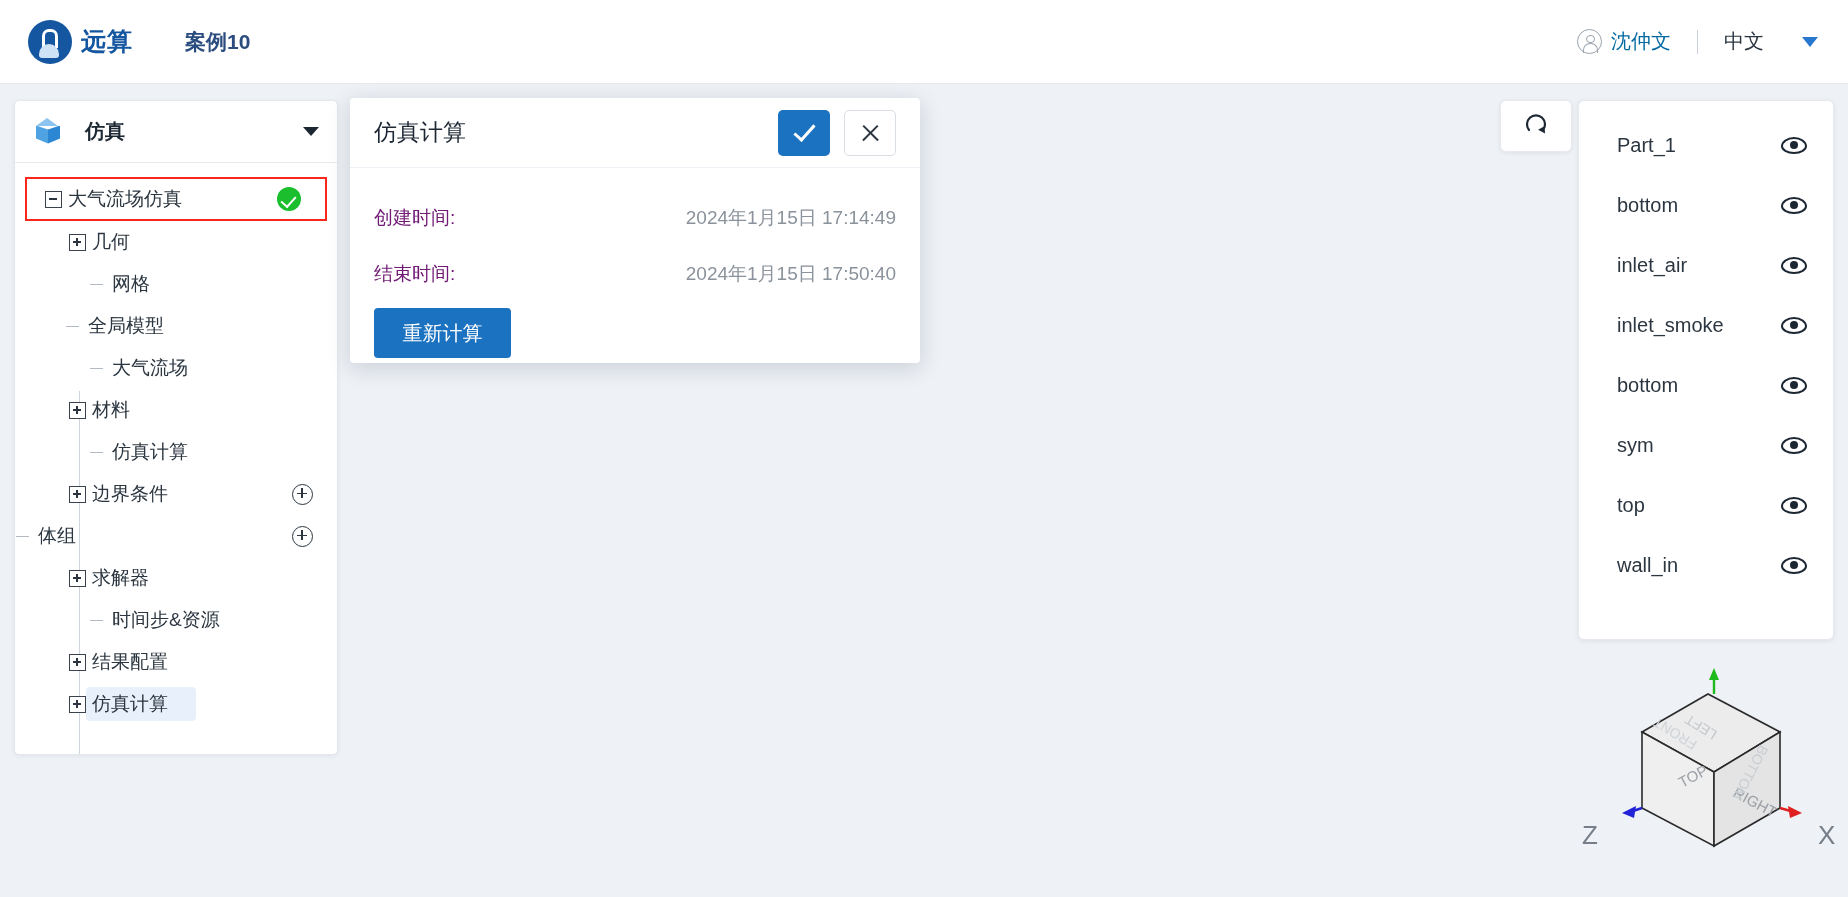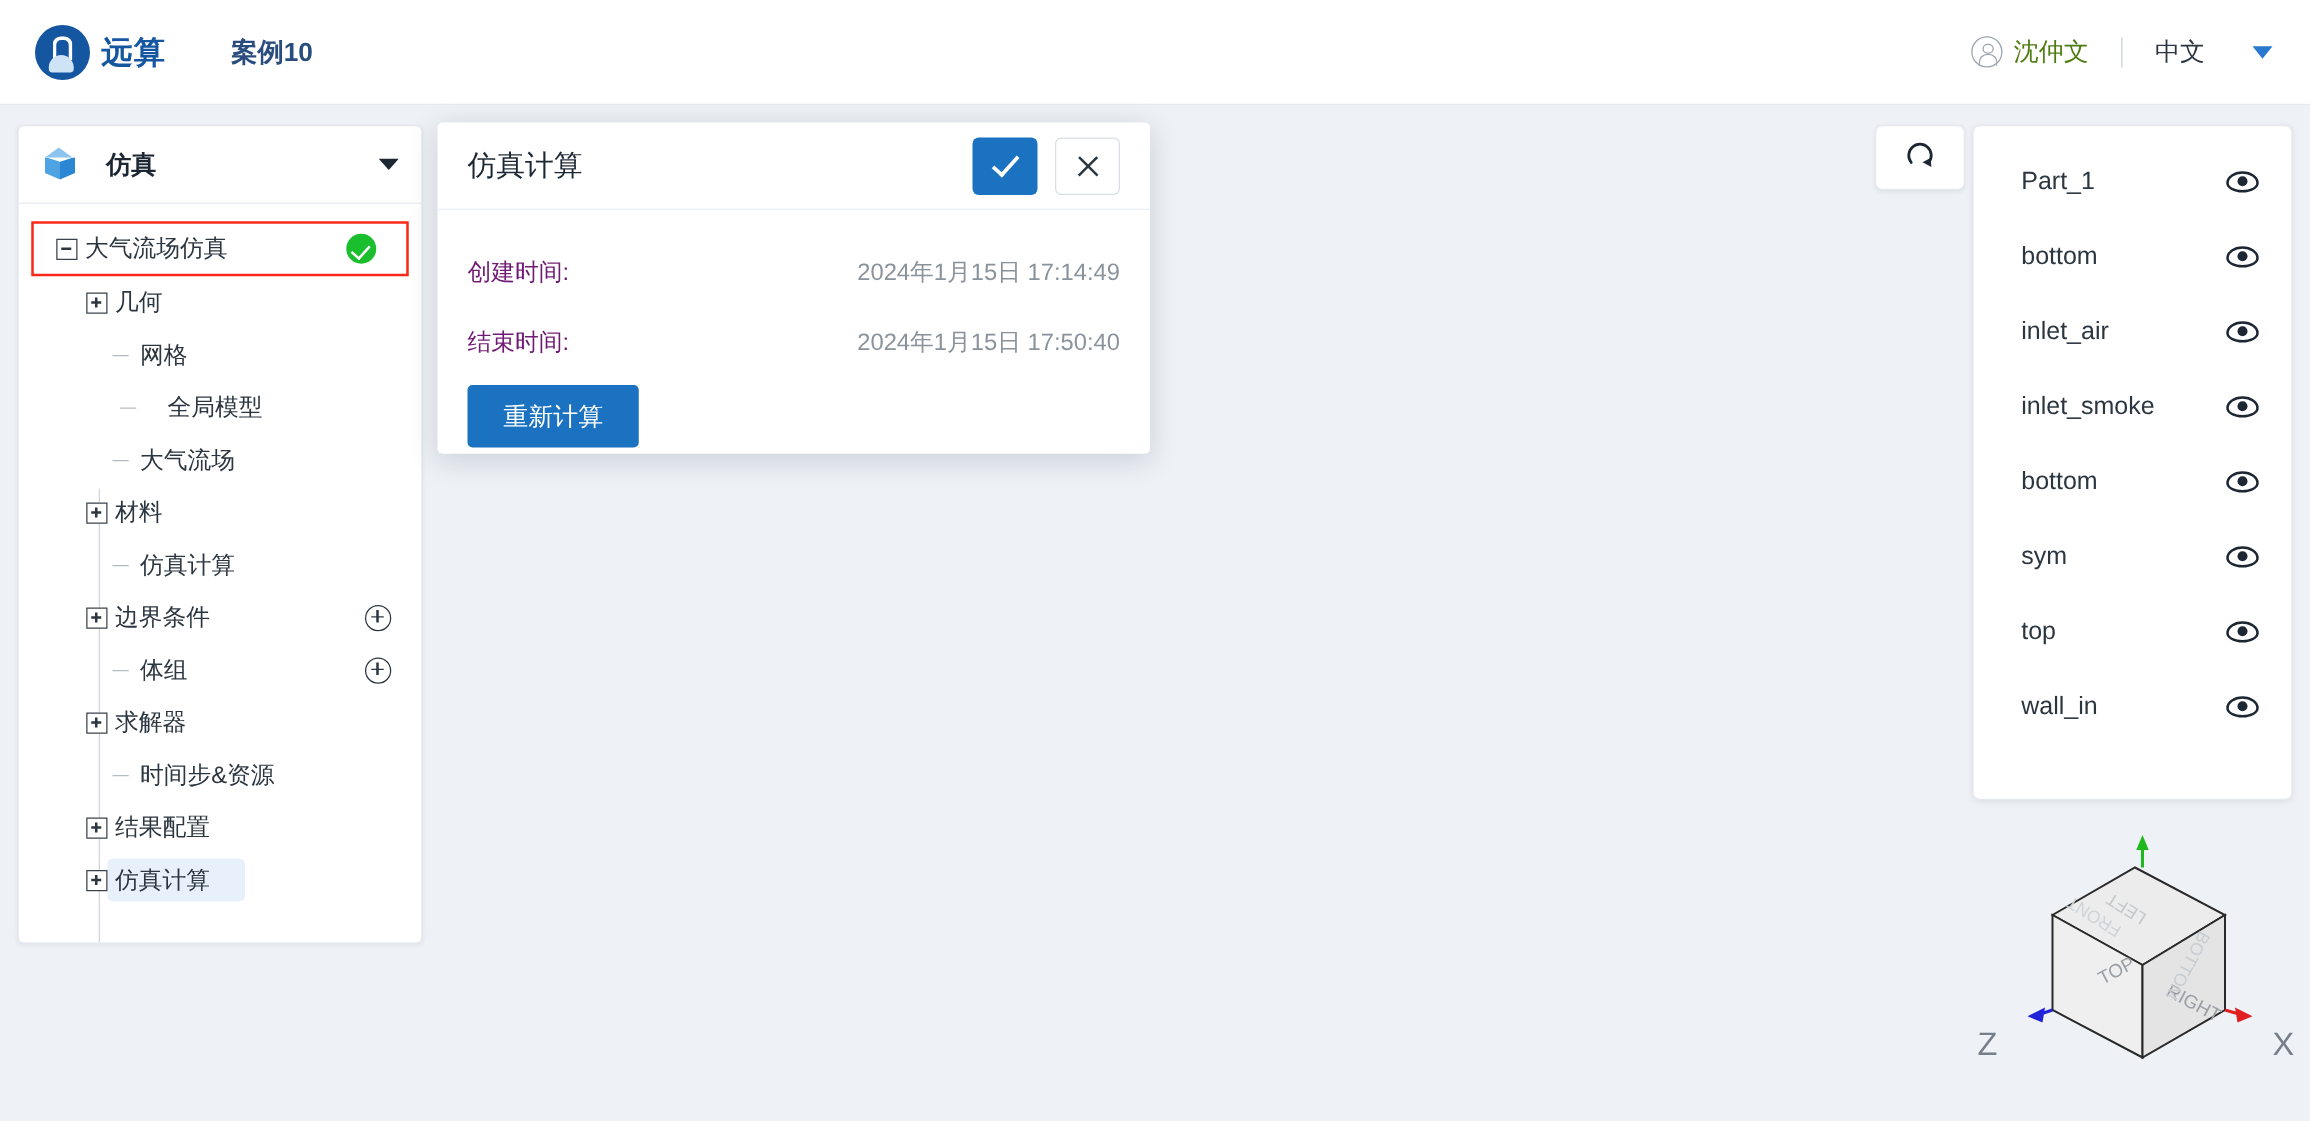--- a/index.html
+++ b/index.html
@@ -55,21 +55,21 @@
   .user-icon::before {
     content: ""; position: absolute; left: 8.2px; top: 4.6px;
     width: 6.5px; height: 6.5px; border-radius: 50%;
     border: 1.5px solid #9aa3ad;
   }
   .user-icon::after {
     content: ""; position: absolute; left: 4.6px; top: 13.4px;
     width: 13.5px; height: 9px; border-radius: 7px 7px 0 0;
     border: 1.5px solid #9aa3ad; border-bottom: none;
   }
-  .user-name { font-size: 20px; color: #4d7c0f; }
+  .user-name { font-size: 20px; color: #0369a1; }
   .hdr-divider {
     width: 1px; height: 24px; background: #c9d0d8; margin: 0 26px;
   }
   .lang-text { font-size: 20px; color: #2b3640; }
   .caret-down {
     width: 0; height: 0; margin-left: 38px;
     border-left: 8px solid transparent;
     border-right: 8px solid transparent;
     border-top: 10px solid #2878d0;
   }
@@ -321,21 +321,21 @@
     <div class="tree-row" style="padding-left:54px;">
       <span class="expander plus"></span>
       <span class="lbl-wrap"><span class="lbl">几何</span></span>
     </div>
 
     <div class="tree-row" style="padding-left:74px;">
       <span class="leaf-dash"></span>
       <span class="lbl-wrap"><span class="lbl">网格</span></span>
     </div>
 
-    <div class="tree-row" style="padding-left:80px;gap:16px;">
+    <div class="tree-row" style="padding-left:50px;">
       <span class="leaf-dash"></span>
       <span class="lbl-wrap"><span class="lbl">全局模型</span></span>
     </div>
 
     <div class="tree-row" style="padding-left:74px;">
       <span class="leaf-dash"></span>
       <span class="lbl-wrap"><span class="lbl">大气流场</span></span>
     </div>
 
     <div class="tree-row" style="padding-left:54px;">
@@ -347,21 +347,21 @@
       <span class="leaf-dash"></span>
       <span class="lbl-wrap"><span class="lbl">仿真计算</span></span>
     </div>
 
     <div class="tree-row" style="padding-left:54px;">
       <span class="expander plus"></span>
       <span class="lbl-wrap"><span class="lbl">边界条件</span></span>
       <span class="plus-circle"></span>
     </div>
 
-    <div class="tree-row" style="padding-left:74px;text-align:center;">
+    <div class="tree-row" style="text-align:center;">
       <span class="leaf-dash"></span>
       <span class="lbl-wrap"><span class="lbl">体组</span></span>
       <span class="plus-circle"></span>
     </div>
 
     <div class="tree-row" style="padding-left:54px;">
       <span class="expander plus"></span>
       <span class="lbl-wrap"><span class="lbl">求解器</span></span>
     </div>
 

